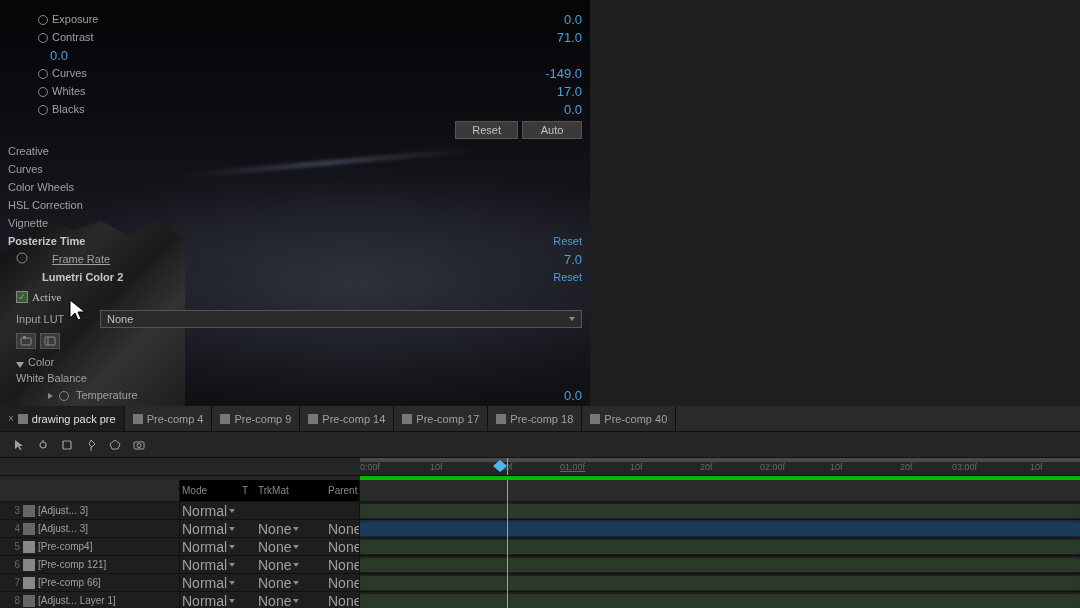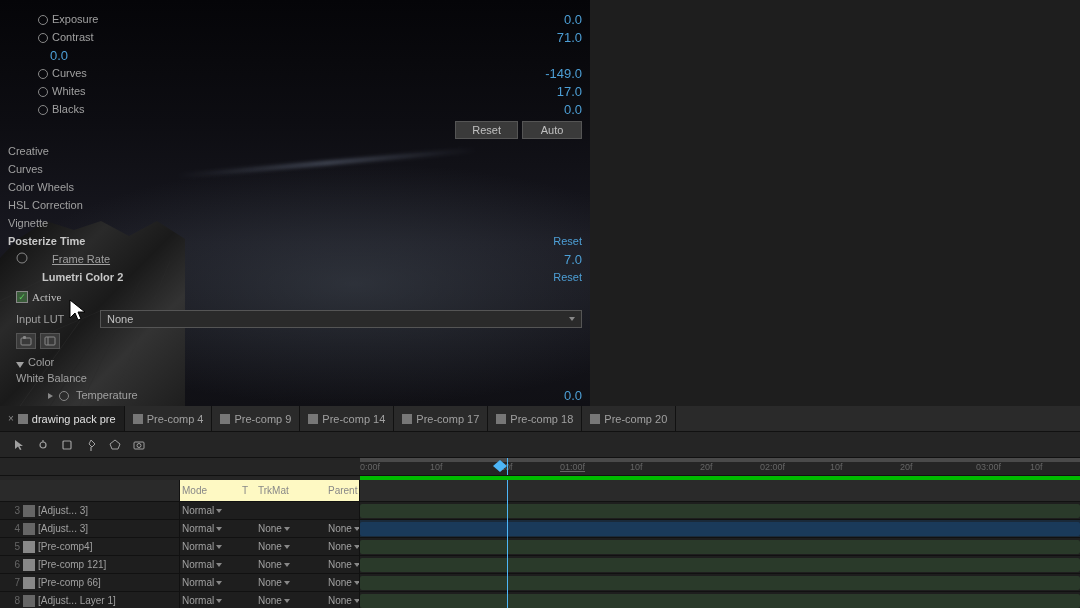--- a/index.html
+++ b/index.html
@@ -340,21 +340,21 @@
     .layer-track-col {
       flex: 1;
       position: relative;
       overflow: hidden;
     }
 
     .props-header {
       display: grid;
       grid-template-columns: 60px 16px 70px 80px;
       height: 22px;
-      background: #fef9c3;
+      background: #000000;
       border-bottom: 1px solid #111;
       align-items: center;
       padding: 0 2px;
     }
 
     .props-header span {
       font-size: 10px;
       color: #888;
       white-space: nowrap;
     }
@@ -364,21 +364,21 @@
       grid-template-columns: 60px 16px 70px 80px;
       height: 18px;
       border-bottom: 1px solid #111;
       align-items: center;
       padding: 0 2px;
       font-size: 10px;
       color: #a0a0a0;
     }
 
     .mode-select {
-      font-size: 10px;
+      font-size: 14px;
       color: #a0a0a0;
       display: flex;
       align-items: center;
       gap: 2px;
     }
 
     .dropdown-arrow {
       display: inline-block;
       width: 0;
       height: 0;
@@ -618,21 +618,21 @@
     <div class="tab-item">
       <span style="width:10px;height:10px;background:#777;display:inline-block;"></span>
       <span>Pre-comp 17</span>
     </div>
     <div class="tab-item">
       <span style="width:10px;height:10px;background:#777;display:inline-block;"></span>
       <span>Pre-comp 18</span>
     </div>
     <div class="tab-item">
       <span style="width:10px;height:10px;background:#777;display:inline-block;"></span>
-      <span>Pre-comp 20</span>
+      <span>Pre-comp 40</span>
     </div>
   </div>
 
   <div class="timeline-toolbar">
     <div style="width:180px;display:flex;align-items:center;gap:2px;padding:0 4px;">
 
       <button class="tool-btn">
         <svg width="12" height="12" viewBox="0 0 12 12">
             <polygon points="2,1 2,10 5,7.5 7,11 8.5,10.5 6.5,7 10,7" fill="#a0a0a0"></polygon>
           </svg>
@@ -681,21 +681,21 @@
       <div style="position:absolute;top:4px;left:0;right:0;display:flex;font-size:9px;color:#666;">
         <span style="position:absolute;left:0px;">0:00f</span>
         <span style="position:absolute;left:70px;">10f</span>
         <span style="position:absolute;left:140px;">20f</span>
         <span style="position:absolute;left:200px;text-decoration:underline;">01:00f</span>
         <span style="position:absolute;left:270px;">10f</span>
         <span style="position:absolute;left:340px;">20f</span>
         <span style="position:absolute;left:400px;">02:00f</span>
         <span style="position:absolute;left:470px;">10f</span>
         <span style="position:absolute;left:540px;">20f</span>
-        <span style="position:absolute;left:616px;text-align:right;">03:00f</span>
+        <span style="position:absolute;left:592px;text-align:right;">03:00f</span>
         <span style="position:absolute;left:670px;">10f</span>
       </div>
 
       <div style="position:absolute;top:2px;left:140px;transform:translateX(-7px);">
         <svg width="14" height="12" viewBox="0 0 14 12">
             <polygon points="7,0 14,6 7,12 0,6" fill="#4db6f7"></polygon>
           </svg>
       </div>
 
       <div style="position:absolute;top:0;left:147px;width:1px;height:100%;background:#4db6f7;"></div>

